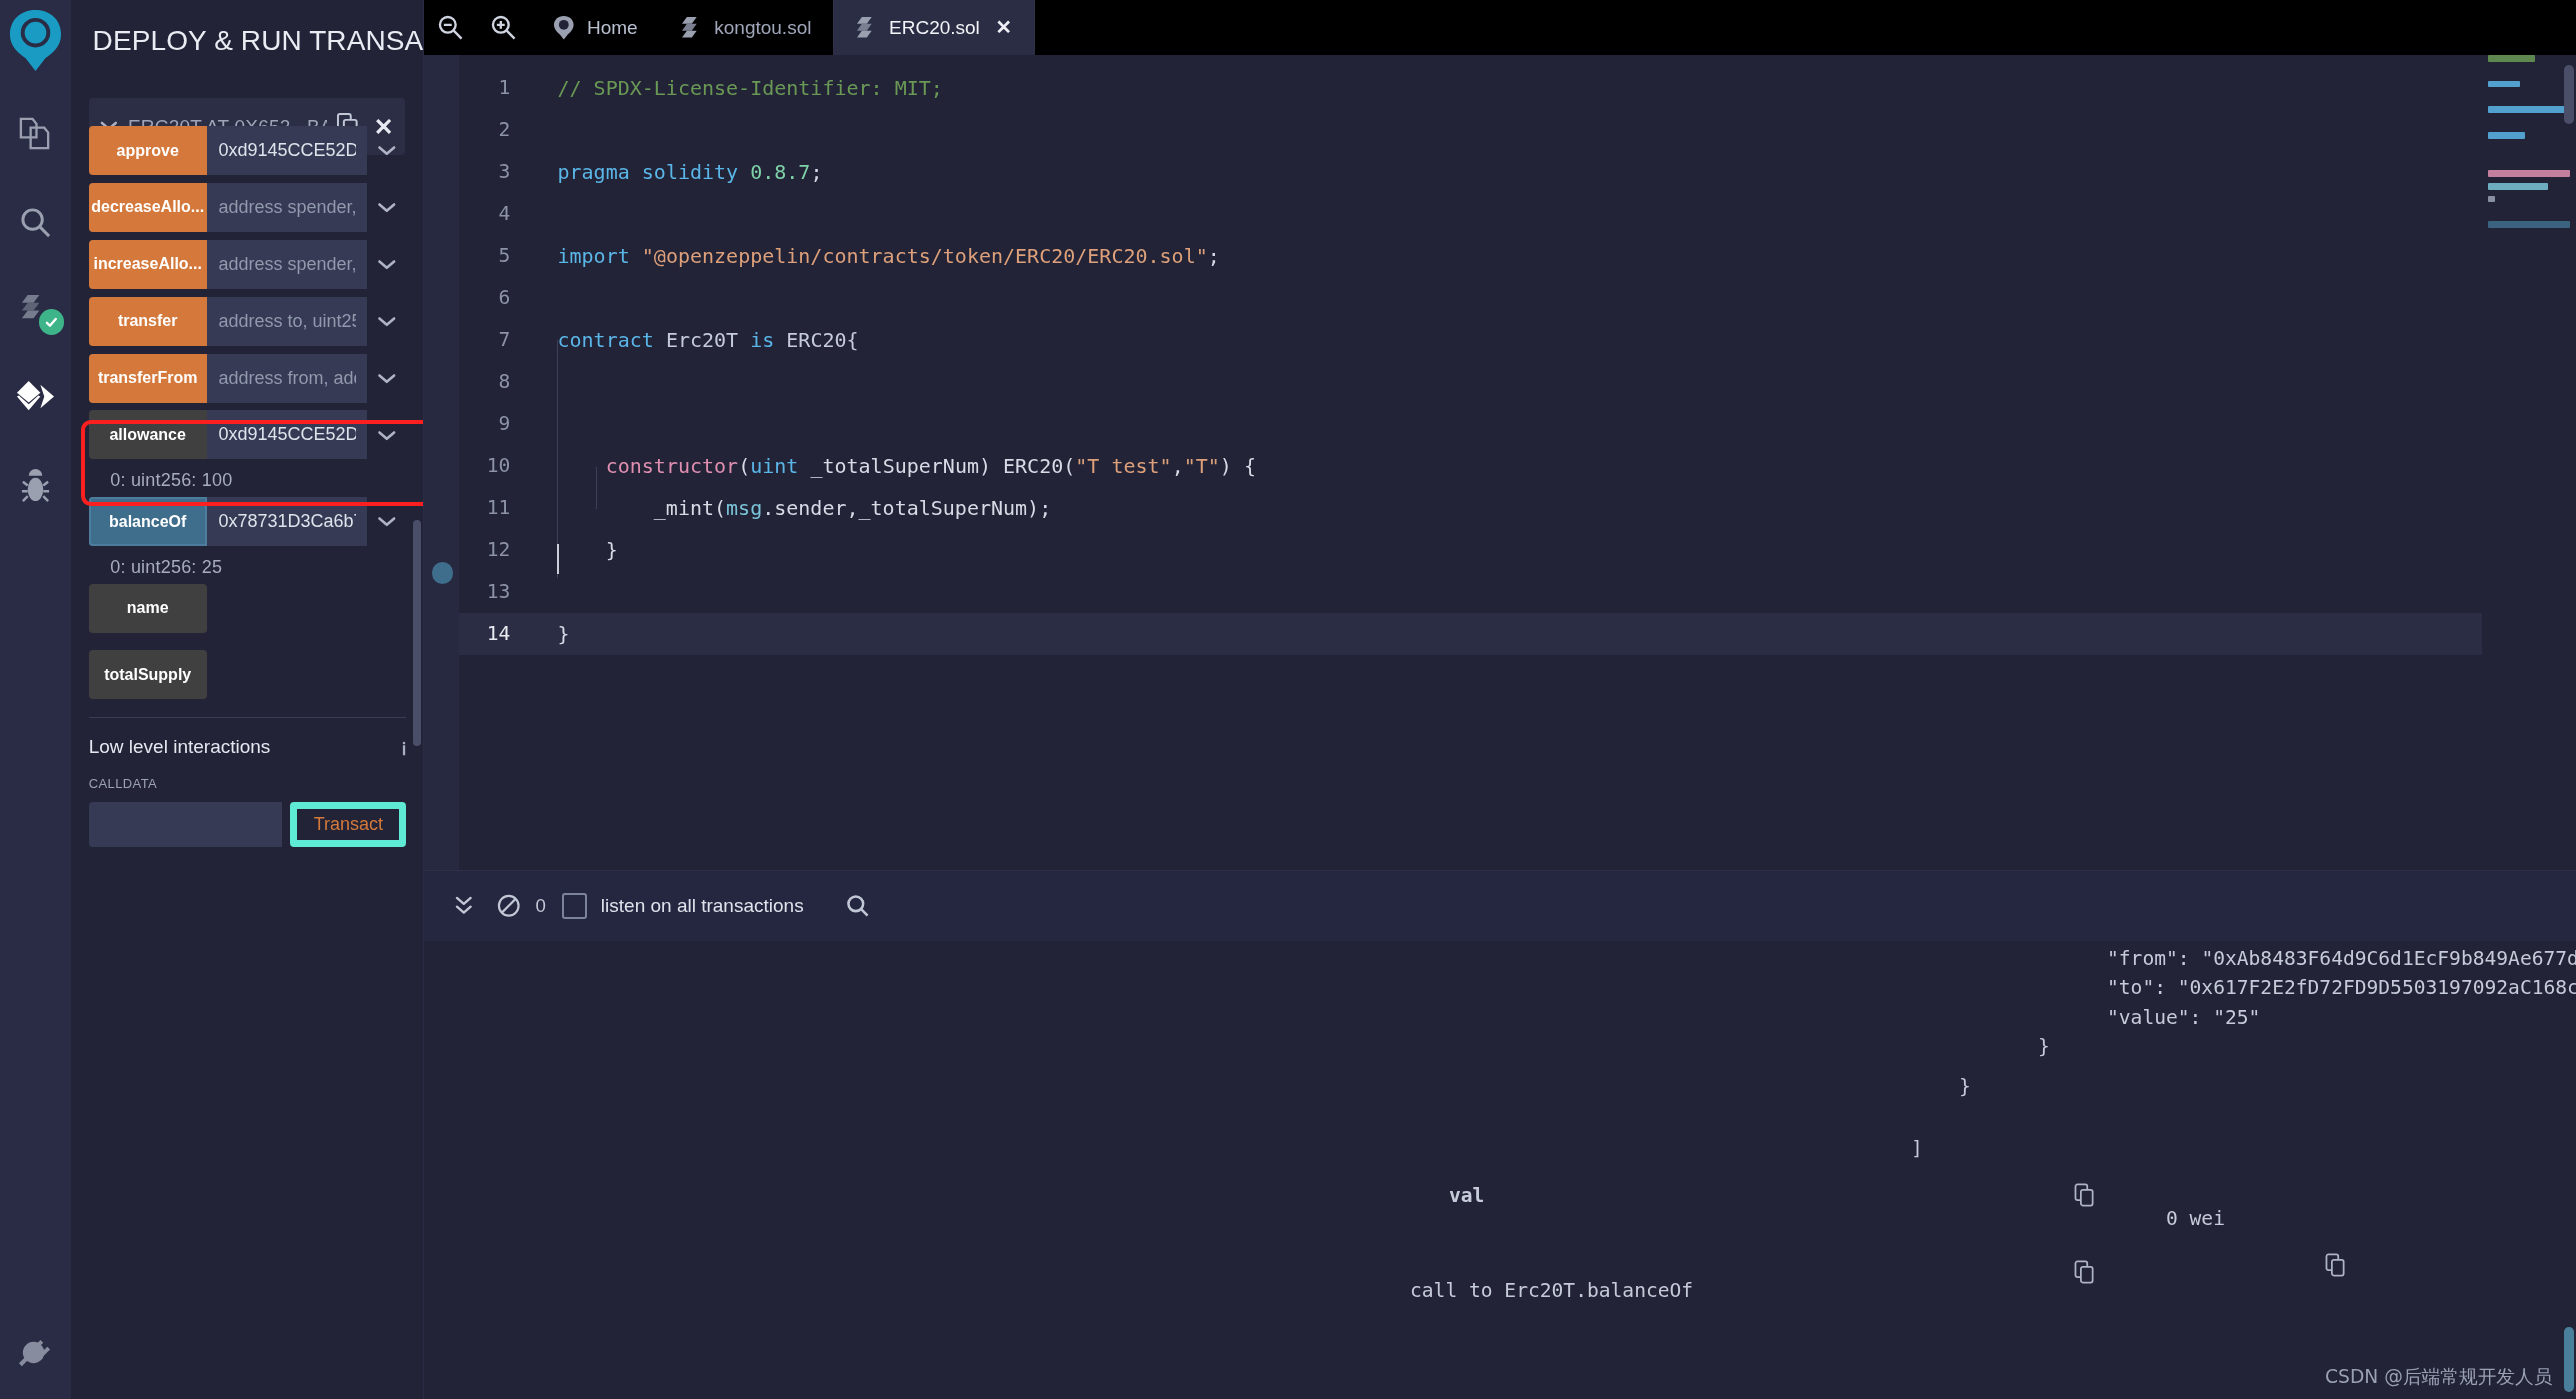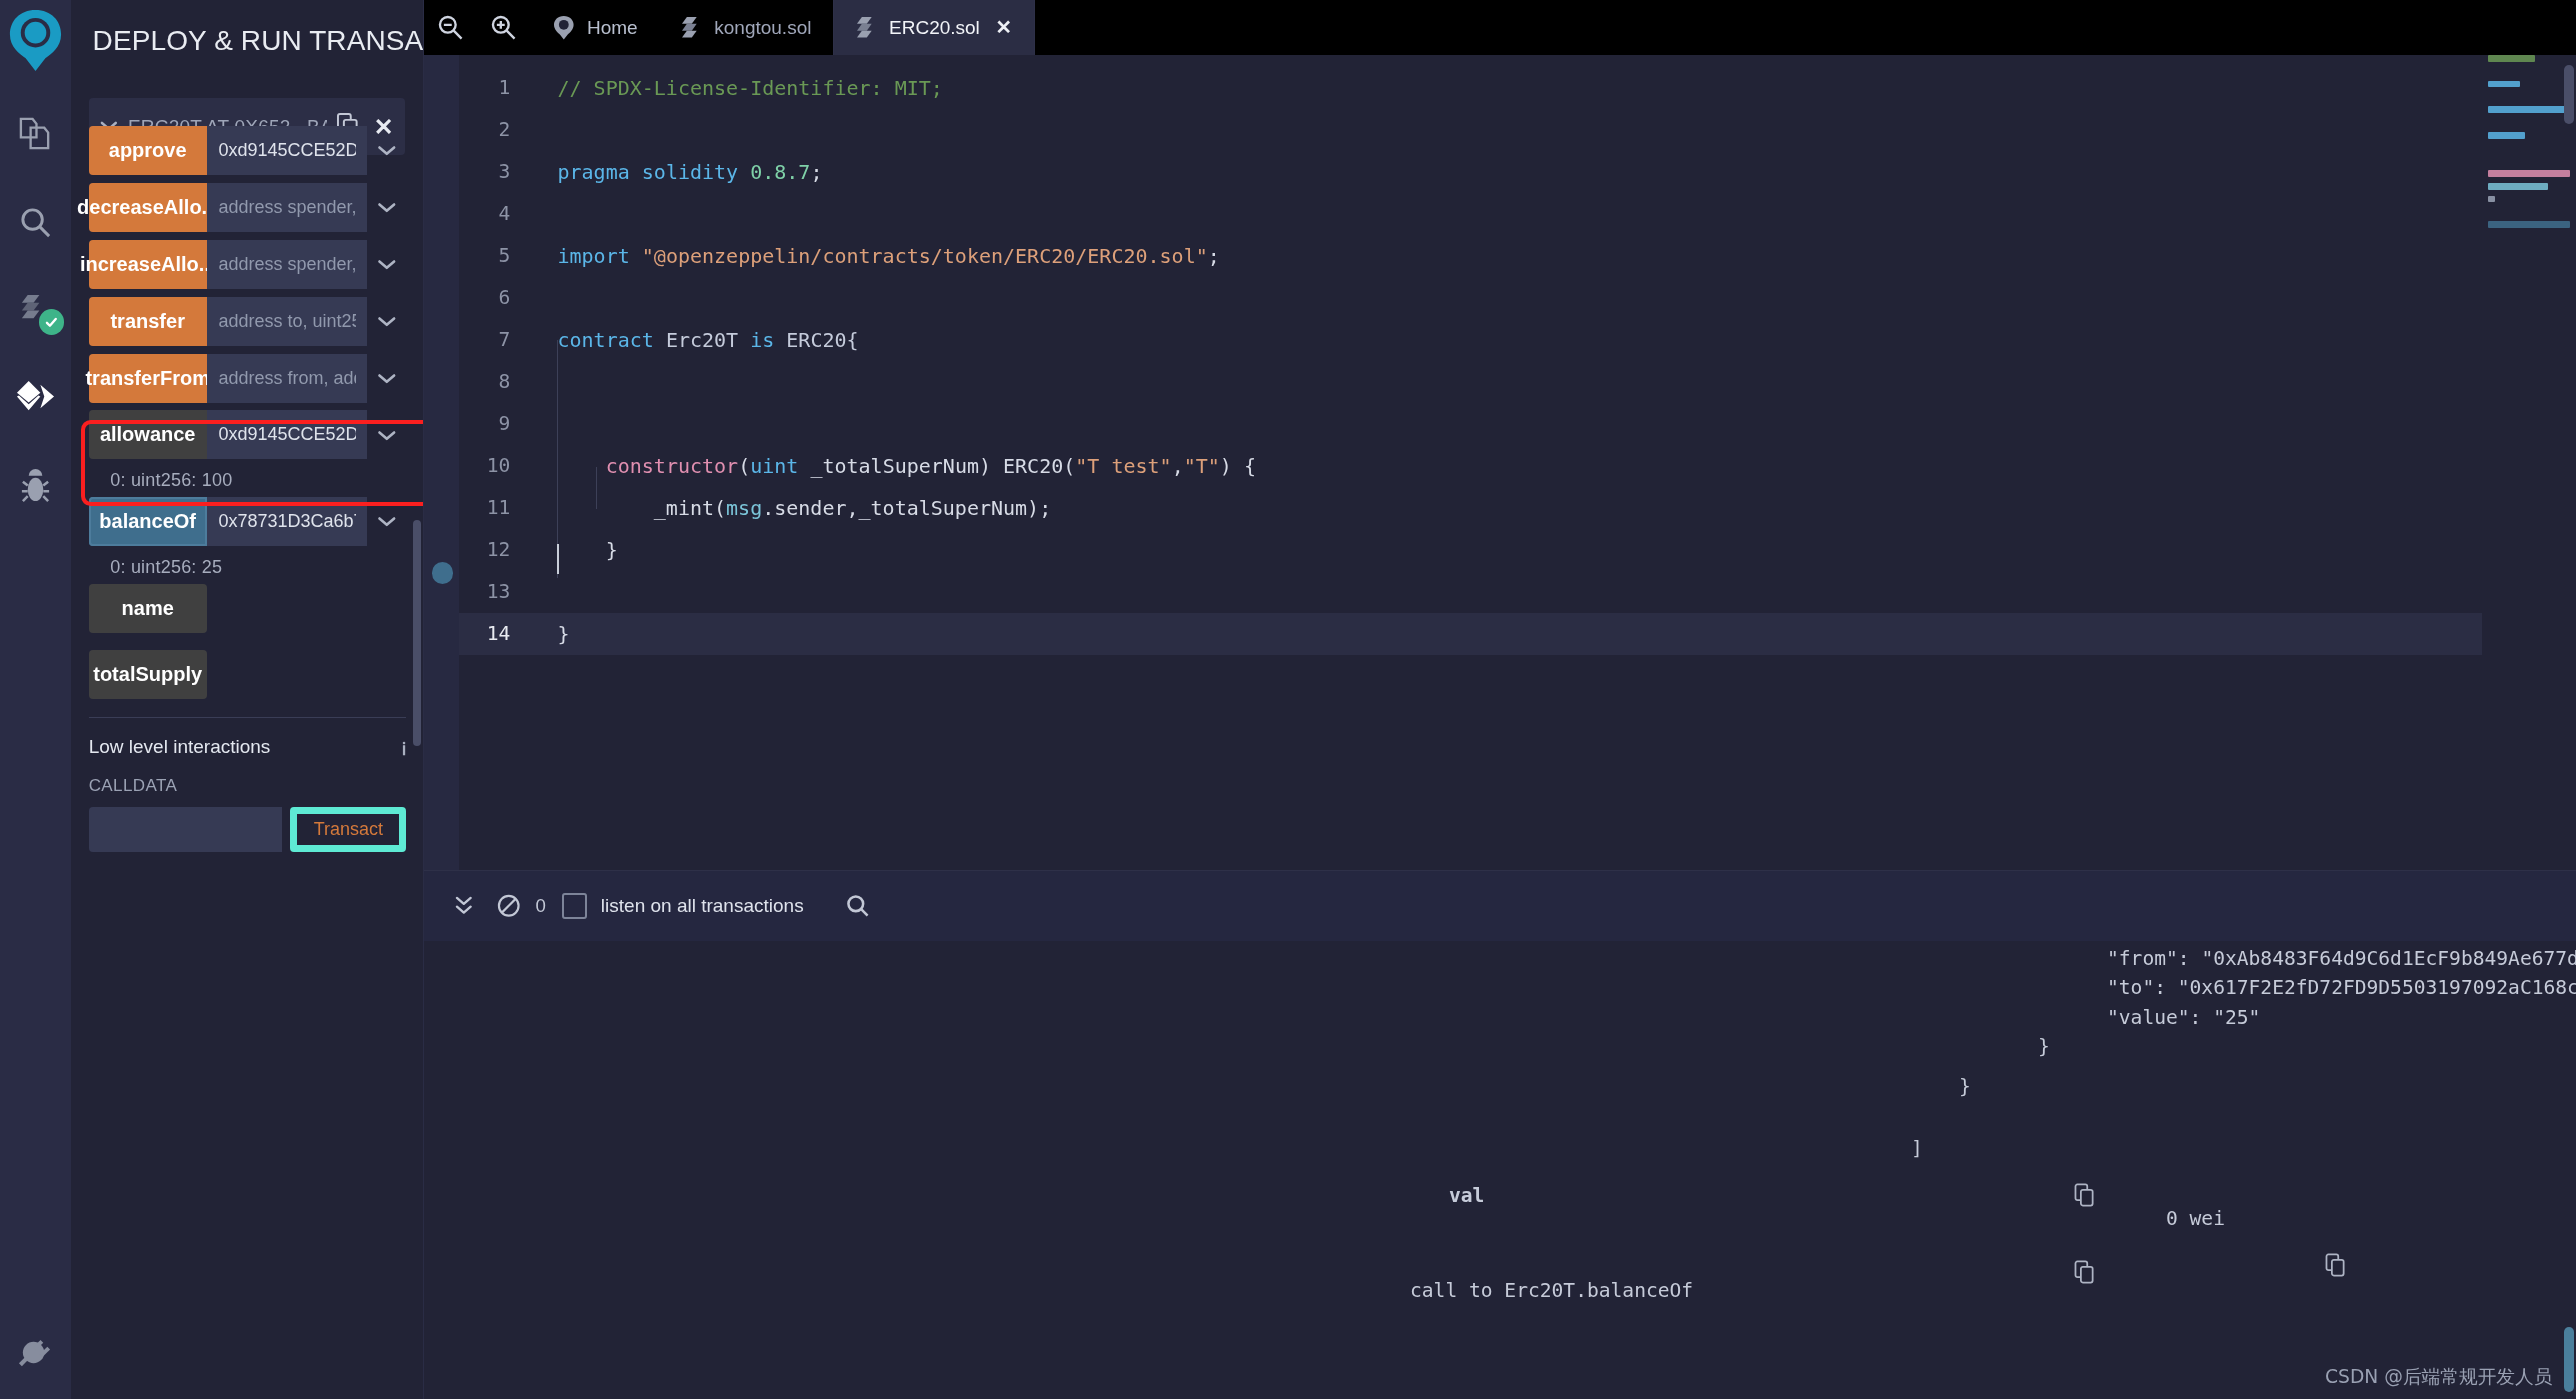--- a/index.html
+++ b/index.html
@@ -58,21 +58,21 @@
     white-space: nowrap; overflow: hidden; letter-spacing: 0.2px;
   }
   .contract-act { width: 25.5px; height: 29.5px; color: #c3c8d6; cursor: pointer; flex:0 0 auto;}
   .contract-x { font-size: 23.6px; color: #e7eaf1; cursor: pointer; font-weight: 700; padding-left:2px;}
 
   .fnlist { position: absolute; top: 126px; left: 0; width: 353px; padding: 0 17.7px; }
 
   .fnrow { display: flex; align-items: stretch; margin-bottom: 7.9px; height: 49px; }
   .fnbtn {
     width: 118px; flex: 0 0 118px; border: none; border-radius: 3.9px 0 0 3.9px;
-    color: #fff; font-size: 20px; font-weight: 700;
+    color: #fff; font-size: 16px; font-weight: 700;
     font-family: "Liberation Sans", sans-serif; cursor: pointer;
     display: flex; align-items: center; justify-content: center;
   }
   .fnbtn.write { background: #d4793b; }
   .fnbtn.read  { background: #404040; }
   .fnbtn.solo  { border-radius: 3.9px; }
   .fnbtn.hl { background: #3f6e8d; box-shadow: 0 0 0 2px #4d7c9c inset; }
   .fninput {
     flex: 1 1 auto; background: #363a54; border: none; outline: none;
     color: #dfe3ec; font-size: 18px; padding: 0 11.8px;
@@ -94,21 +94,21 @@
     border: 4.9px solid #fb1f1f; border-radius: 9.8px; pointer-events: none; z-index: 5;
   }
 
   .divider { margin: 17.7px 17.7px 0 17.7px; height: 1px; background: #3a3d56; }
   .lowlevel {
     display:flex; align-items:flex-start; justify-content: space-between;
     padding: 17.7px 17.7px 0 17.7px;
   }
   .lowlevel-title { font-size: 19px; color: #e4e8f0; }
   .info-i { font-size: 17.7px; color: #aab0c0; font-weight: 700; cursor: pointer; }
-  .calldata-label { font-size: 17px; color: #9ba2b4; padding: 15.7px 0 0 17.7px; letter-spacing: 0.4px; }
+  .calldata-label { font-size: 13px; color: #9ba2b4; padding: 15.7px 0 0 17.7px; letter-spacing: 0.4px; }
   .calldata-row { display: flex; margin: 11.8px 17.7px 0 17.7px; gap: 0; }
   .calldata-input {
     flex: 1 1 auto; height: 45px; background: #363a54; border: none; outline: none;
     border-radius: 3.9px 0 0 3.9px; color: #dfe3ec; font-size: 16.7px; padding: 0 9.8px;
     font-family: "Liberation Sans", sans-serif; min-width: 0;
   }
   .transact-btn {
     flex: 0 0 116px; height: 45px; background: transparent;
     border: 7px solid #5eead4; border-radius: 3.9px; color: #d4793b;
     font-size: 18px; cursor: pointer; font-family: "Liberation Sans", sans-serif;

